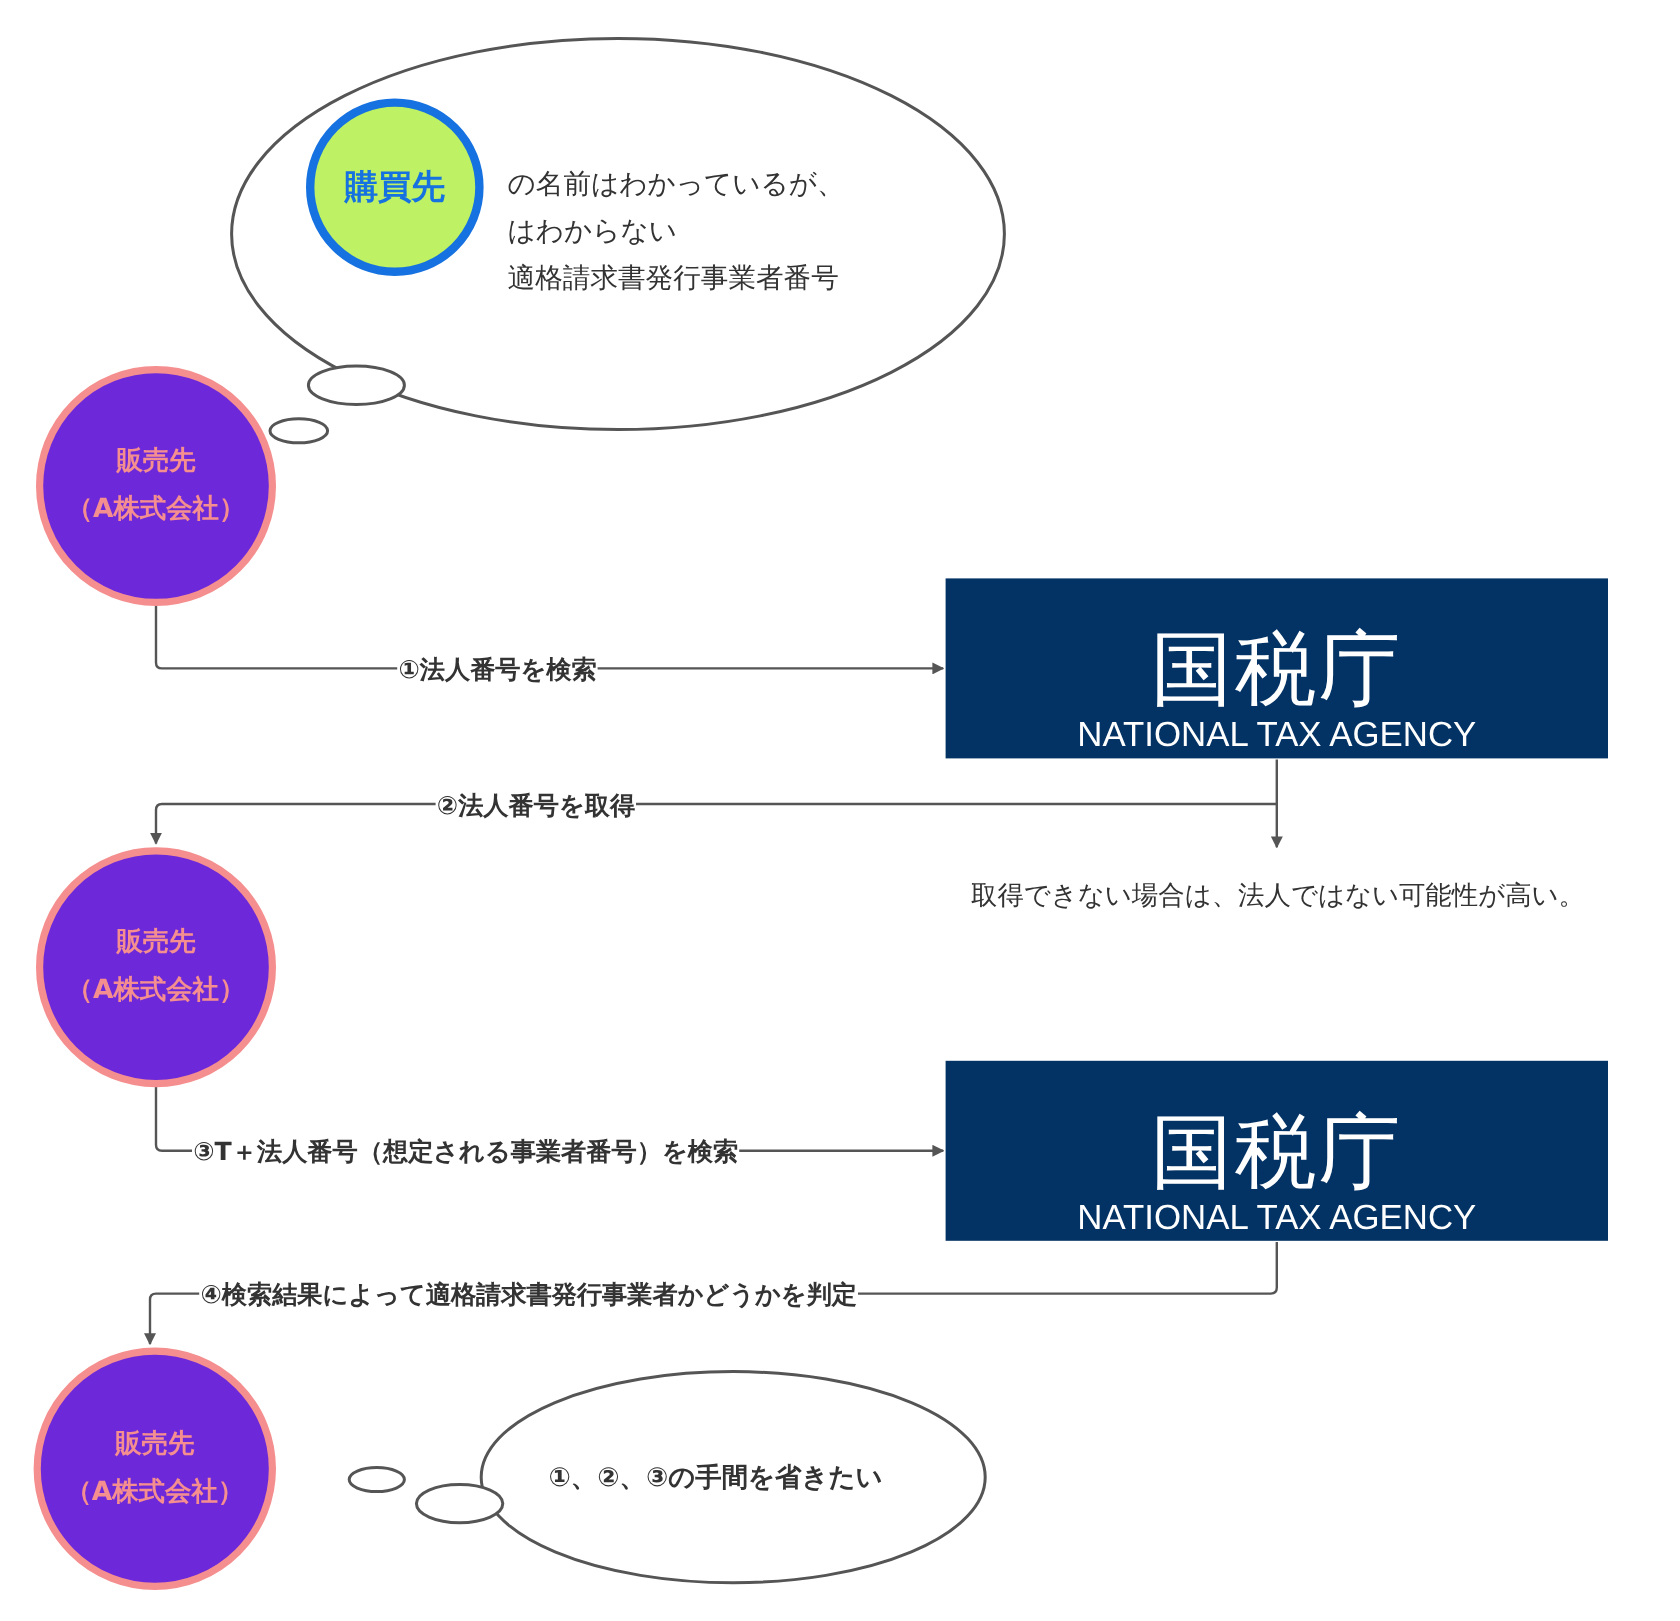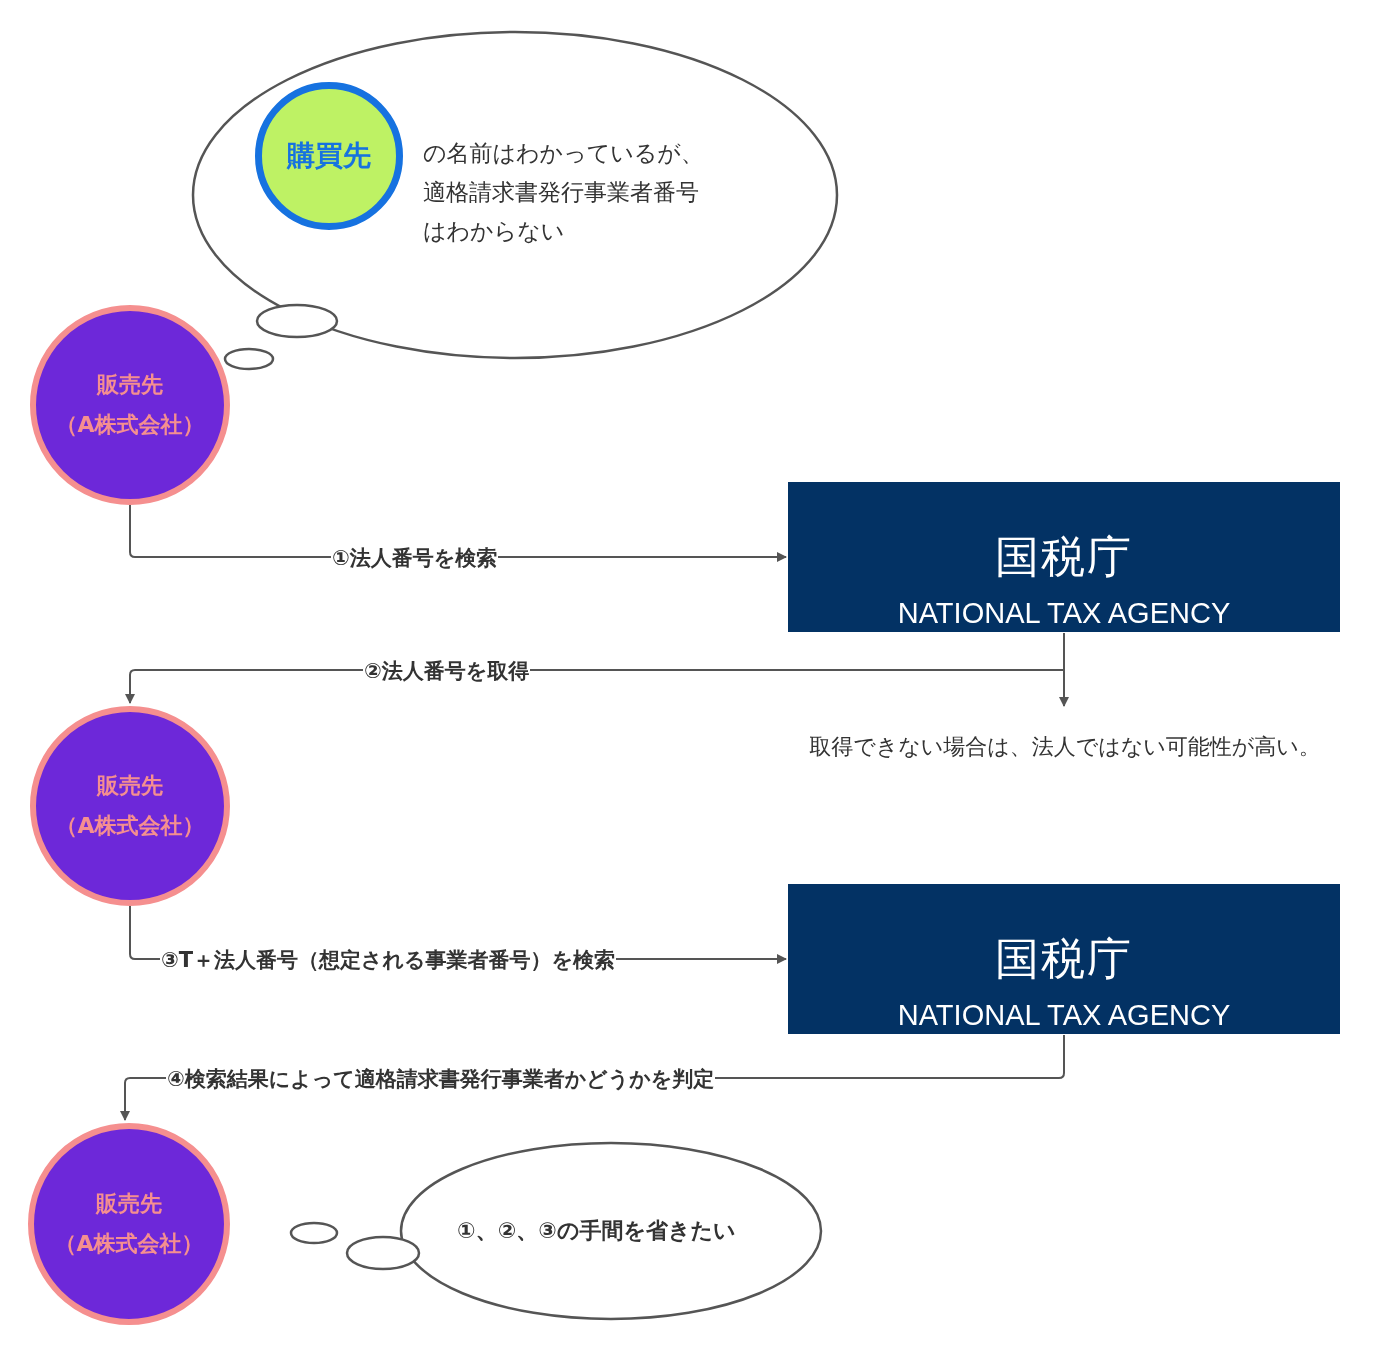--- a/index.html
+++ b/index.html
@@ -10,21 +10,21 @@
   .seller-circle { width: 190px; height: 190px; border: 6px solid #f58f8f; border-radius: 50%;
                    box-sizing: border-box; background: #6d28d9; display: flex; flex-direction: column;
                    align-items: center; justify-content: center; color: #f58f8f; font-weight: bold;
                    font-size: 22px; line-height: 40px; }
   .buyer-circle { width: 148px; height: 148px; border: 7px solid #1672e0; border-radius: 50%;
                   box-sizing: border-box; background: #bef264; display: flex; align-items: center;
                   justify-content: center; color: #1672e0; font-weight: bold; font-size: 28px; }
   .thought-text { color: #333; font-size: 23px; line-height: 39px; font-family: Liberation Mono, monospace; }
   .nta-box { width: 552px; height: 150px; background: #033264; display: flex; flex-direction: column;
              align-items: center; justify-content: center; color: #fff; }
-  .nta-jp { font-size: 44px; line-height: 74px; letter-spacing: 2px; font-family: Liberation Serif, serif; margin-top: 38px; }
+  .nta-jp { font-size: 68px; line-height: 74px; letter-spacing: 2px; font-family: Liberation Sans, sans-serif; margin-top: 38px; }
   .nta-en { font-size: 29px; line-height: 36px; letter-spacing: 0px; font-family: "Liberation Sans", sans-serif; }
   .edge-label { background: #fff; color: #333; font-weight: bold; font-size: 21px; line-height: 28px;
                 padding: 0 1px; white-space: nowrap; }
   .note { color: #333; font-size: 22px; line-height: 38px; text-align: center; white-space: nowrap; }
   .wish-text { color: #333; font-weight: bold; font-size: 22px; white-space: nowrap; }
 </style>
 </head>
 <body>
 
 <svg class="canvas" width="1400" height="1351">
@@ -51,22 +51,22 @@
   <ellipse cx="611" cy="1231" rx="210" ry="88" fill="#fff" stroke="#555" stroke-width="2.5"></ellipse>
   <ellipse cx="383" cy="1253" rx="36" ry="16" fill="#fff" stroke="#555" stroke-width="2.5"></ellipse>
   <ellipse cx="314" cy="1233" rx="23" ry="10" fill="#fff" stroke="#555" stroke-width="2.5"></ellipse>
 </svg>
 
 <div class="abs buyer-circle" style="left:255px; top:82px;">
   <span>購買先</span>
 </div>
 <div class="abs thought-text" style="left:423px; top:136px;">
   <div>の名前はわかっているが、</div>
+  <div>はわからない</div>
   <div>適格請求書発行事業者番号</div>
-  <div>はわからない</div>
 </div>
 
 <div class="abs seller-circle" style="left:30px; top:305px; width:200px; height:200px;">
   <span>販売先</span>
   <span>（A株式会社）</span>
 </div>
 <div class="abs seller-circle" style="left:30px; top:706px; width:200px; height:200px;">
   <span>販売先</span>
   <span>（A株式会社）</span>
 </div>

